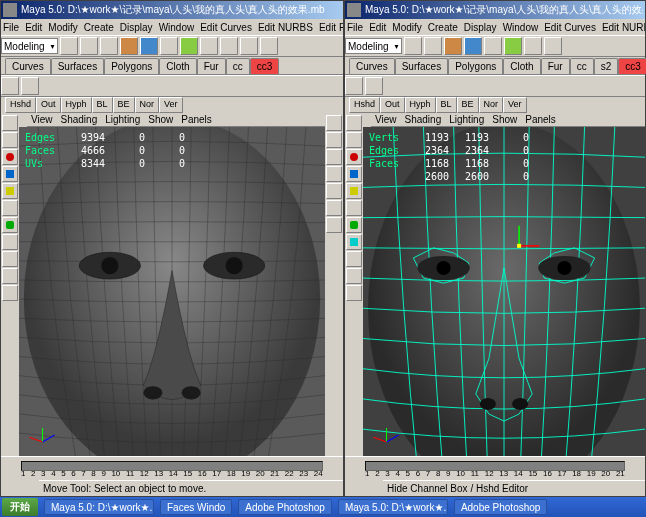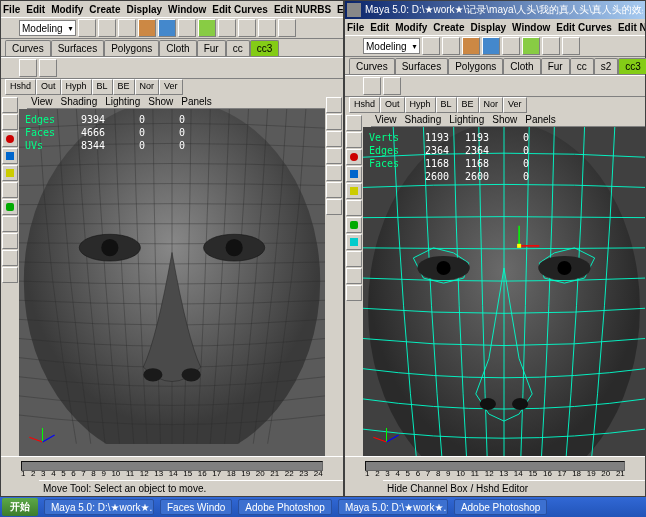--- a/index.html
+++ b/index.html
@@ -6,34 +6,34 @@
 body { width: 646px; height: 517px; background: #c0c0c0; font-family: "MS Sans Serif", Tahoma, sans-serif; font-size: 10px; overflow: hidden; position: relative; }
 
 .app-window { position: absolute; top: 0; height: 497px; background: #d4d0c8; border: 1px solid #404040; display: flex; flex-direction: column; }
 .app-window.left { left: 0; width: 344px; }
 .app-window.right { left: 344px; width: 302px; }
 
 .titlebar { height: 18px; background: linear-gradient(to right, #0a246a, #a6caf0); color: #fff; font-size: 10px; display: flex; align-items: center; padding: 0 2px; }
 .titlebar-icon { width: 14px; height: 14px; background: #888; margin-right: 4px; display: inline-block; }
 .titlebar-text { flex: 1; white-space: nowrap; overflow: hidden; }
 
-.menubar { height: 16px; background: #d4d0c8; display: flex; align-items: center; padding: 0 2px; gap: 6px; font-size: 10px; color: #000; white-space: nowrap; overflow: hidden; font-weight: bold; }
+.menubar { height: 16px; background: #d4d0c8; display: flex; align-items: center; padding: 0 2px; gap: 6px; font-size: 10px; color: #000; white-space: nowrap; overflow: hidden; }
 .menubar span { cursor: default; }
 
-.shelf-row { height: 22px; background: #d4d0c8; border-top: 1px solid #fff; border-bottom: 1px solid #808080; display: flex; align-items: center; padding: 0 18px; gap: 2px; }
+.shelf-row { height: 22px; background: #d4d0c8; border-top: 1px solid #fff; border-bottom: 1px solid #808080; display: flex; align-items: center; padding: 0 0; gap: 2px; }
 .shelf-btn { width: 18px; height: 18px; background: #d4d0c8; border: 1px solid #808080; border-top-color: #fff; border-left-color: #fff; display: inline-block; position: relative; }
 .shelf-btn.colored1 { background: #c84; }
 .shelf-btn.colored2 { background: #48c; }
 .shelf-btn.colored3 { background: #8c4; }
 .dropdown { font-size: 10px; height: 16px; background: #fff; border: 1px solid #808080; padding: 0 12px 0 2px; display: inline-flex; align-items: center; position: relative; }
 .dropdown::after { content: "▾"; position: absolute; right: 2px; font-size: 8px; }
 
 .tab-row { height: 18px; background: #d4d0c8; display: flex; align-items: flex-end; padding: 0 4px; gap: 0; border-bottom: 1px solid #808080; }
 .tab { padding: 2px 6px; font-size: 10px; background: #d4d0c8; border: 1px solid #808080; border-bottom: none; border-top-left-radius: 2px; border-top-right-radius: 2px; cursor: default; }
-.tab.active { background: #84cc16; }
+.tab.active { background: #ef4444; }
 
 .toggle-row { height: 16px; display: flex; padding: 0 4px; gap: 0; }
 .toggle-row .tgl { padding: 1px 4px; font-size: 9px; background: #d4d0c8; border: 1px solid #808080; border-top-color:#fff; border-left-color:#fff; }
 
 .main-area { flex: 1; display: flex; }
 .toolbox { width: 18px; background: #d4d0c8; display: flex; flex-direction: column; gap: 1px; padding: 2px 1px; }
 .tool-btn { width: 16px; height: 16px; background: #d4d0c8; border: 1px solid #808080; border-top-color:#fff; border-left-color:#fff; position: relative; }
 .tool-btn.red::before { content:""; position:absolute; inset:3px; background:#c00; border-radius:50%; }
 .tool-btn.blue::before { content:""; position:absolute; inset:3px; background:#06c; }
 .tool-btn.yellow::before { content:""; position:absolute; inset:3px; background:#cc0; }
@@ -66,20 +66,24 @@
 .statusbar { height: 16px; background: #d4d0c8; border-top: 1px solid #fff; font-size: 10px; padding: 1px 4px; display: flex; align-items: center; margin-left: 38px; }
 
 .taskbar { position: absolute; left: 0; bottom: 0; width: 646px; height: 20px; background: linear-gradient(to bottom, #3168d5, #2254b8); display: flex; align-items: center; gap: 6px; padding: 0 2px; }
 .start-btn { height: 18px; padding: 0 8px; background: linear-gradient(to bottom, #5ca848, #3c7c2c); color: #fff; font-size: 10px; font-weight: bold; border-radius: 2px; display: flex; align-items: center; }
 .task-btn { height: 16px; padding: 0 6px; background: #3c70d0; color: #fff; font-size: 10px; border-radius: 2px; border: 1px solid #2850a0; display: flex; align-items: center; max-width: 110px; overflow: hidden; white-space: nowrap; }
 </style>
 </head>
 <body>
 
 <div class="app-window left">
+  <div class="titlebar">
+    <span class="titlebar-icon"></span>
+    <span class="titlebar-text">Maya 5.0: D:\★work★\记录\maya\人头\我的真人头\真人头的效果.mb</span>
+  </div>
   <div class="menubar">
     <span>File</span>
     <span>Edit</span>
     <span>Modify</span>
     <span>Create</span>
     <span>Display</span>
     <span>Window</span>
     <span>Edit Curves</span>
     <span>Edit NURBS</span>
     <span>Edit Polygons</span>

